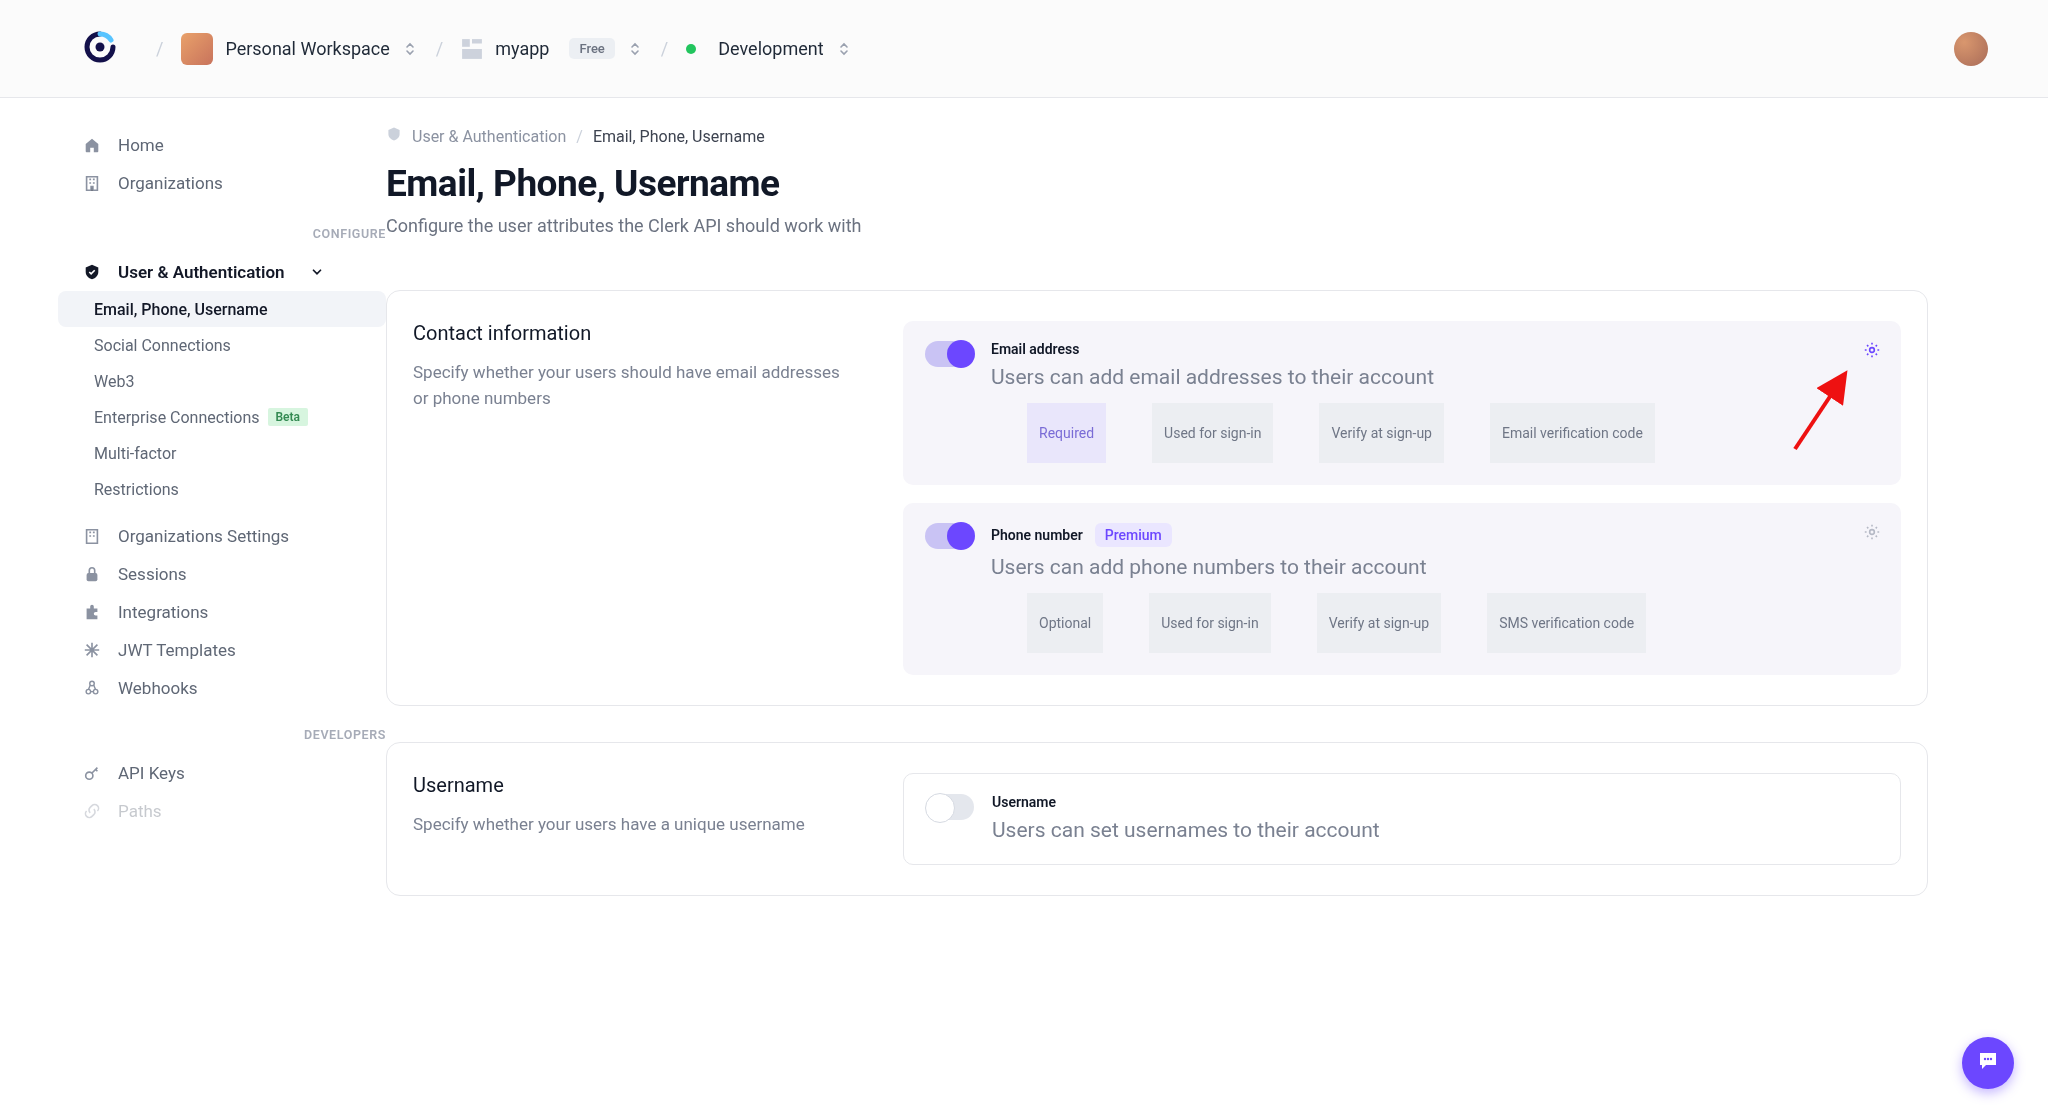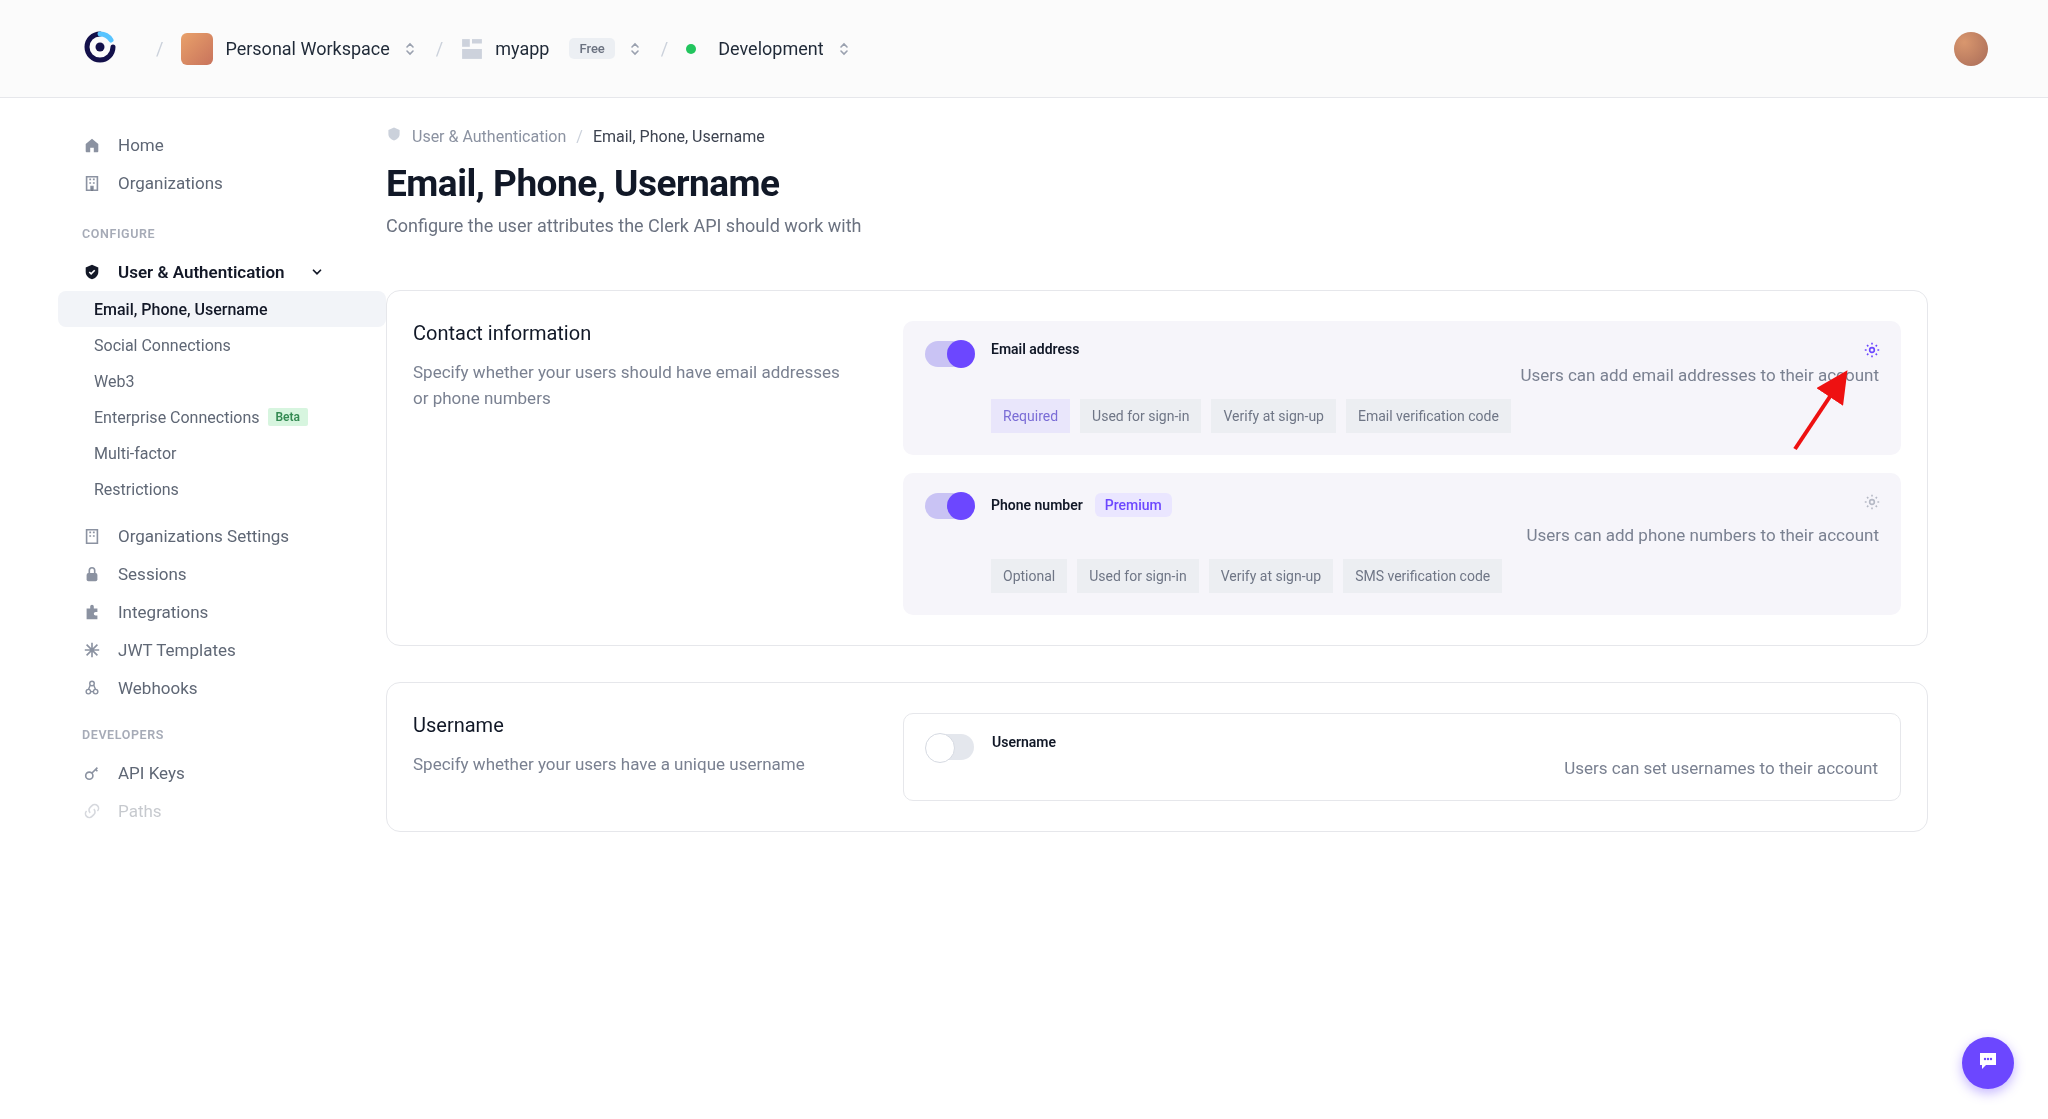--- a/index.html
+++ b/index.html
@@ -13,21 +13,21 @@
 .bc-item .avatar { width: 32px; height: 32px; border-radius: 6px; background: linear-gradient(135deg,#e9a16a,#c8735c); }
 .bc-label { font-size: 18px; font-weight: 400; color: #1f2937; }
 .bc-chevron { width: 16px; height: 16px; color: #9aa1af; }
 .app-icon { width: 22px; height: 22px; display: inline-flex; align-items: center; justify-content: center; }
 .badge-free { background: #eceff3; color: #6b7280; font-size: 13px; font-weight: 500; padding: 3px 10px; border-radius: 5px; margin-left: 8px; }
 .env-dot { width: 10px; height: 10px; border-radius: 50%; background: #22c55e; margin-right: 10px; }
 .user-avatar { width: 34px; height: 34px; border-radius: 50%; background: radial-gradient(circle at 30% 30%, #d9976e, #a86b58); margin-left: auto; }
 
 
 .body { display: flex; height: calc(1119px - 98px); }
-.sidebar { width: 386px; padding: 28px 0 8px 82px; background: #fff; overflow: hidden; }
+.sidebar { width: 386px; padding: 28px 0 8px 82px; background: #fff; overflow: hidden; text-align: right; }
 .main { flex: 1; padding: 28px 120px 0 0; }
 
 
 .nav-group { margin-bottom: 24px; }
 .nav-item { display: flex; align-items: center; gap: 16px; height: 38px; cursor: pointer; border-radius: 8px; padding: 0 12px 0 0; margin-left: -8px; padding-left: 8px; }
 .nav-item .ic { width: 20px; color: #8b92a1; display: flex; justify-content: center; }
 .nav-item .lbl { font-size: 17px; color: #5f6775; font-weight: 400; }
 .nav-item.bold .lbl { color: #131827; font-weight: 600; }
 .nav-item.bold .ic { color: #131827; }
 .nav-item .chev-r { margin-left: auto; color: #a9afbb; }
@@ -59,23 +59,23 @@
 .toggle { width: 48px; height: 26px; border-radius: 13px; position: relative; flex-shrink: 0; cursor: pointer; }
 .toggle.on { background: #c9c3f4; }
 .toggle.on::after { content: ''; position: absolute; right: -2px; top: -1px; width: 28px; height: 28px; border-radius: 50%; background: #6c47ff; }
 .toggle.off { background: #e4e7ed; }
 .toggle.off::after { content: ''; position: absolute; left: -1px; top: -1px; width: 28px; height: 28px; border-radius: 50%; background: #fff; border: 1px solid #d6dae2; }
 
 .opt-body { flex: 1; }
 .opt-title-row { display: flex; align-items: center; gap: 12px; }
 .opt-title { font-size: 14px; font-weight: 600; color: #111827; }
 .badge-premium { background: #eae6ff; color: #6c47ff; font-size: 14px; font-weight: 500; padding: 4px 10px; border-radius: 6px; }
-.opt-desc { font-size: 17px; color: #7a8191; margin-top: 8px; text-align: right; }
+.opt-desc { font-size: 21px; color: #7a8191; margin-top: 8px; }
 .chips { display: flex; flex-wrap: wrap; gap: 10px; margin-top: 14px; }
-.chip { font-size: 14px; padding: 9px 12px; border-radius: 0; background: #eceef2; color: #6f7686; }
+.chip { font-size: 14px; padding: 22px 12px; border-radius: 0; background: #eceef2; color: #6f7686; margin-left: 36px; }
 .chip.req { background: #e9e6fb; color: #7a6cd6; }
 .gear { position: absolute; right: 20px; top: 20px; color: #b5b9c5; cursor: pointer; }
 .gear.hl { color: #6c47ff; }
 
 .arrow-annot { position: absolute; right: 46px; top: 48px; width: 70px; height: 88px; pointer-events: none; }
 
 
 .chat-fab { position: fixed; right: 34px; bottom: 30px; width: 52px; height: 52px; border-radius: 50%; background: #6c47ff; display: flex; align-items: center; justify-content: center; color: #fff; cursor: pointer; box-shadow: 0 4px 12px rgba(108,71,255,.4); }
 </style>
 </head>

